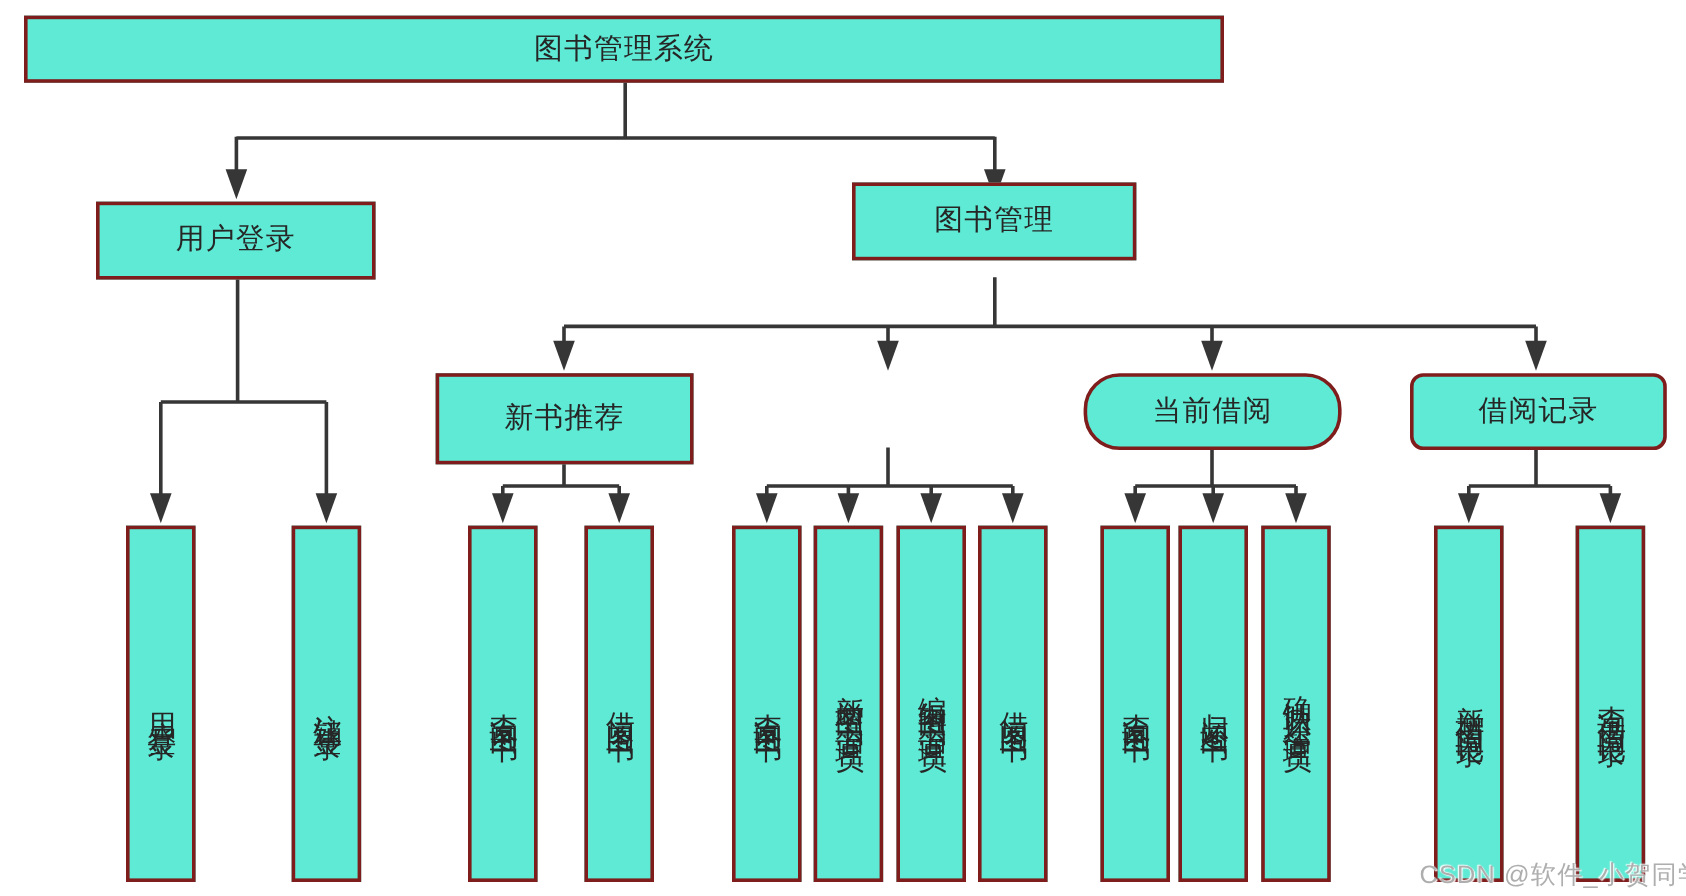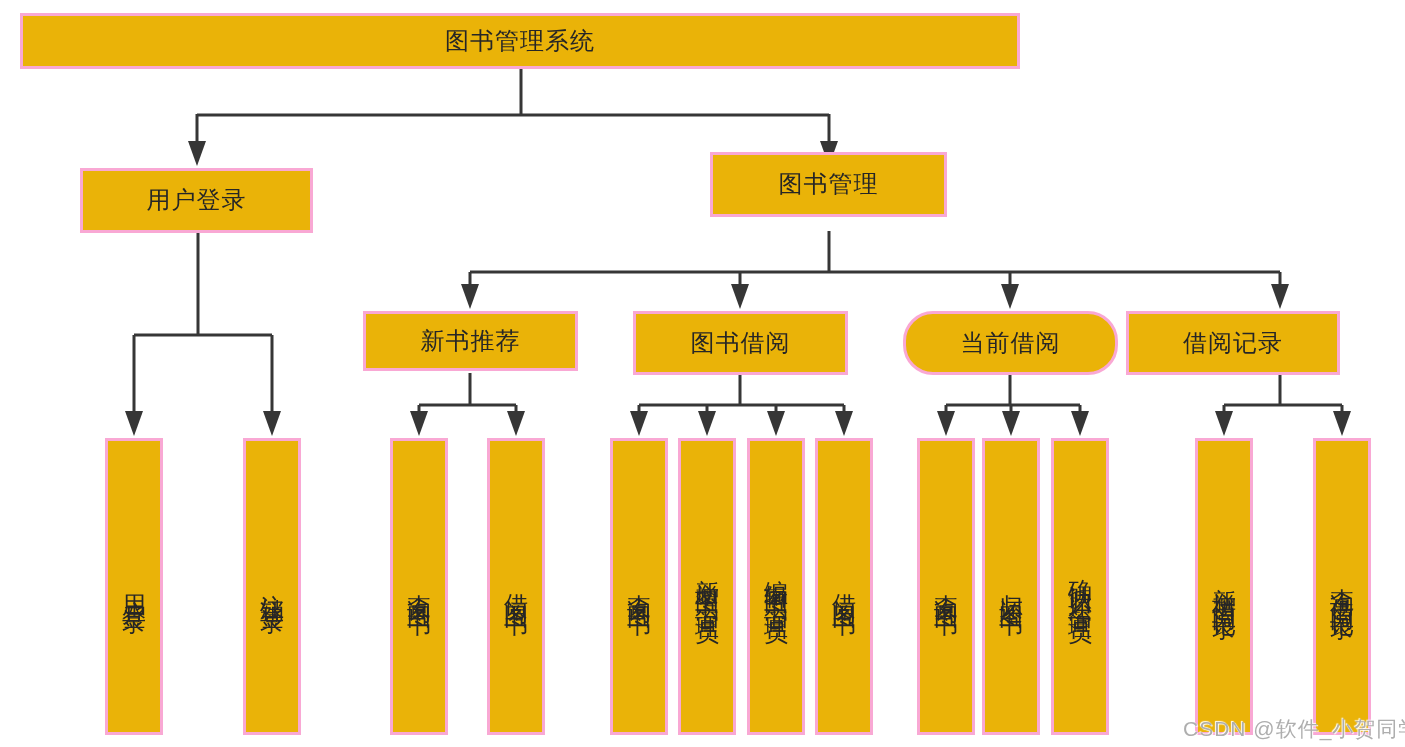--- a/index.html
+++ b/index.html
@@ -22,22 +22,22 @@
     stroke: #363636;
     stroke-width: 3;
     fill: none;
   }
   .connectors polygon {
     fill: #363636;
     stroke: none;
   }
   .node {
     position: absolute;
-    background: #eab308;
-    border: 3px solid #f9a8d4;
+    background: #5eead4;
+    border: 3px solid #7f1d1d;
     display: flex;
     align-items: center;
     justify-content: center;
     font-size: 24px;
     letter-spacing: 1px;
     text-align: center;
     line-height: 1.2;
   }
   .leaf {
     writing-mode: vertical-rl;
@@ -97,24 +97,23 @@
     <path d="M1280 373 V405 M1224 405 H1342 M1224 405 V414 M1342 405 V414"></path>
     <polygon points="1215,411 1233,411 1224,436"></polygon>
     <polygon points="1333,411 1351,411 1342,436"></polygon>
   </svg>
 
   <div class="node" style="left:20px; top:13px; width:1000px; height:56px;">图书管理系统</div>
 
   <div class="node" style="left:80px; top:168px; width:233px; height:65px;">用户登录</div>
   <div class="node" style="left:710px; top:152px; width:237px; height:65px;">图书管理</div>
 
-  <div class="node" style="left:363px; top:311px; width:215px; height:60px;">新书推荐</div>
-  <div class="node" style="left:633px; top:311px; width:215px; height:64px;">图书借阅</div>
+  <div class="node" style="left:363px; top:311px; width:215px; height:76px;">新书推荐</div>
   <div class="node" style="left:903px; top:311px; width:215px; height:64px;border-radius:30px;">当前借阅</div>
-  <div class="node" style="left:1126px; top:311px; width:214px; height:64px;">借阅记录</div>
+  <div class="node" style="left:1175px; top:311px; width:214px; height:64px;border-radius:11px;">借阅记录</div>
 
   <div class="node leaf" style="left:105px; top:438px; width:58px; height:297px;">用户登录</div>
   <div class="node leaf" style="left:243px; top:438px; width:58px; height:297px;">注销登录</div>
 
   <div class="node leaf" style="left:390px; top:438px; width:58px; height:297px;">查询图书</div>
   <div class="node leaf" style="left:487px; top:438px; width:58px; height:297px;">借阅图书</div>
 
   <div class="node leaf" style="left:610px; top:438px; width:58px; height:297px;">查询图书</div>
   <div class="node leaf" style="left:678px; top:438px; width:58px; height:297px;">新增图书（管理员）</div>
   <div class="node leaf" style="left:747px; top:438px; width:58px; height:297px;">编辑图书（管理员）</div>

